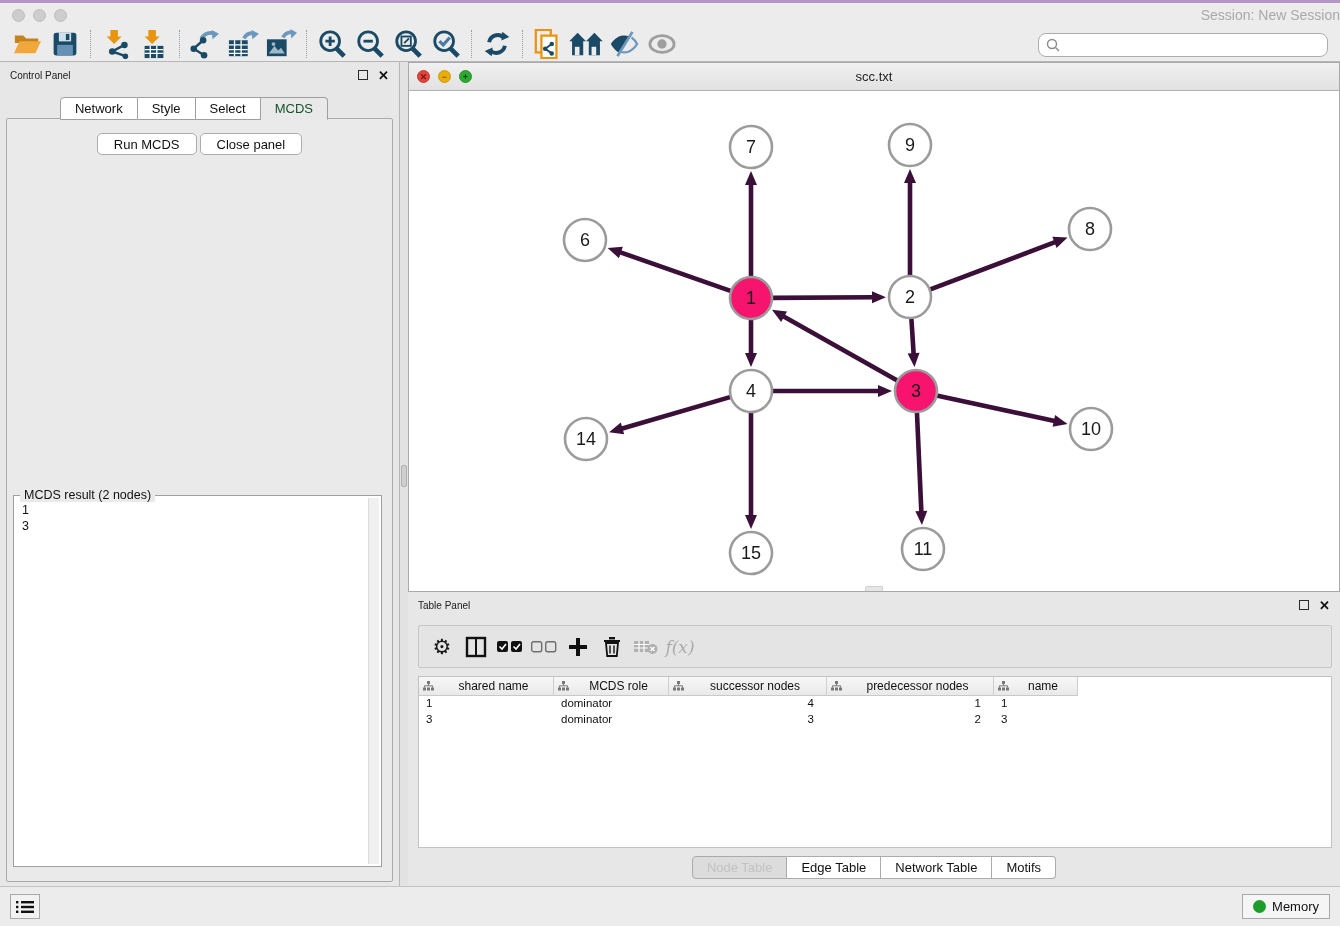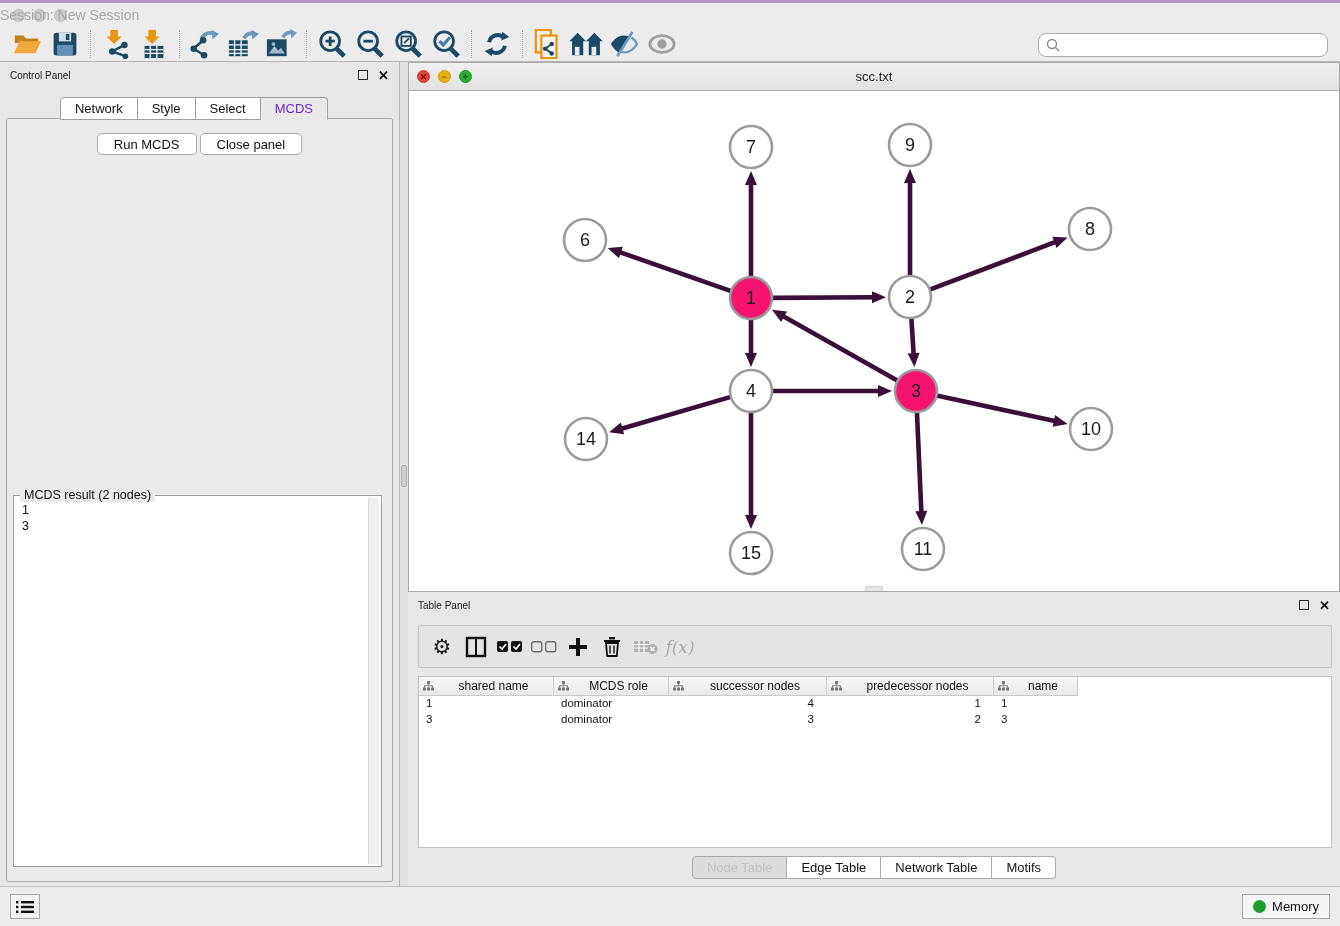--- a/index.html
+++ b/index.html
@@ -3,39 +3,39 @@
 <meta charset="utf-8">
 <style>
   * { margin:0; padding:0; box-sizing:border-box; }
   html,body { width:1340px; height:926px; font-family:"Liberation Sans", sans-serif; background:#ececec; overflow:hidden; position:relative; }
 
   
   .top-accent { position:absolute; top:0; left:0; right:0; height:3px; background:#b595c6; }
   .titlebar { position:absolute; top:3px; left:0; right:0; height:24px; background:#ececec; display:flex; align-items:center; }
   .traffic-inactive { display:flex; gap:8px; margin-left:12px; }
   .traffic-inactive span { width:13px; height:13px; border-radius:50%; background:#cdcdcd; border:1px solid #bdbdbd; }
-  .win-title { position:absolute; left:0; right:0; text-align:left; color:#a9a9a9; font-size:14px; }
+  .win-title { position:absolute; left:0; right:0; text-align:right; color:#a9a9a9; font-size:14px; }
 
   .toolbar { position:absolute; top:27px; left:0; right:0; height:35px; background:#ececec; border-bottom:1px solid #b6b6b6; display:flex; align-items:center; padding:0 8px; }
   .tb-icon { width:38px; height:32px; display:flex; align-items:center; justify-content:center; }
   .tb-sep { width:1px; height:28px; border-left:1px dotted #9a9a9a; margin:0 6px; }
   .search-wrap { position:absolute; right:12px; top:6px; width:290px; height:24px; background:#fff; border:1px solid #adadad; border-radius:8px; display:flex; align-items:center; padding-left:6px; }
   .search-wrap input { border:none; outline:none; flex:1; font-size:12px; background:transparent; }
 
   
   .control-panel { position:absolute; top:62px; left:0; width:400px; bottom:38px; background:#e7e7e7; border-right:1px solid #b6b6b6; }
   .panel-head { height:26px; display:flex; align-items:center; padding:0 10px; }
   .panel-head .ph-title { font-size:10px; color:#1a1a1a; flex:1; }
   .ph-float { width:10px; height:10px; border:1.6px solid #2a2a2a; margin-right:10px; }
   .ph-close { font-size:13px; font-weight:bold; color:#111; line-height:1; }
   .cp-tabs { position:absolute; top:35px; left:0; right:11px; display:flex; justify-content:center; z-index:2; }
   .cp-tab { font-size:13px; padding:3px 14px; background:#fff; border:1px solid #9f9f9f; border-left-width:0; color:#111; }
   .cp-tab:first-child { border-left-width:1px; border-top-left-radius:4px; }
   .cp-tab:last-child { border-top-right-radius:4px; }
-  .cp-tab.selected { background:#e9e9e9; color:#6d28d9; border-bottom-color:#e9e9e9; border-top-right-radius:4px; }
+  .cp-tab.selected { background:#e9e9e9; color:#14532d; border-bottom-color:#e9e9e9; border-top-right-radius:4px; }
   .cp-content { position:absolute; top:56px; left:6px; right:6px; bottom:6px; background:#eaeaea; border:1px solid #ababab; border-radius:2px; }
   .opt-label { text-align:center; margin-top:20px; font-size:13px; color:#111; }
   .criterion { margin:8px auto 0; width:310px; height:22px; background:#fff; border:1px solid #acacac; border-radius:5px; display:flex; align-items:center; font-size:13px; color:#111; padding-left:14px; position:relative; }
   .stepper { position:absolute; right:7px; top:3px; }
   .btn-row { display:flex; justify-content:center; gap:3px; margin-top:14px; }
   .cp-btn { height:22px; padding:0 16px; background:#fff; border:1px solid #acacac; border-radius:5px; font-size:13px; color:#111; display:flex; align-items:center; }
   .mcds-fieldset { position:absolute; left:6px; right:10px; top:376px; bottom:14px; border:1px solid #9f9f9f; background:#fff; }
   .mcds-legend { position:absolute; top:-8px; left:6px; background:#eaeaea; padding:0 4px; font-size:12.5px; color:#111; }
   .mcds-text { position:absolute; inset:2px 13px 2px 2px; font-size:12.5px; color:#111; white-space:pre; line-height:16px; padding:4px 0 0 6px; overflow:hidden; }
   .mcds-scroll { position:absolute; top:2px; bottom:2px; right:2px; width:11px; background:#f0f0f0; border-left:1px solid #dcdcdc; }

